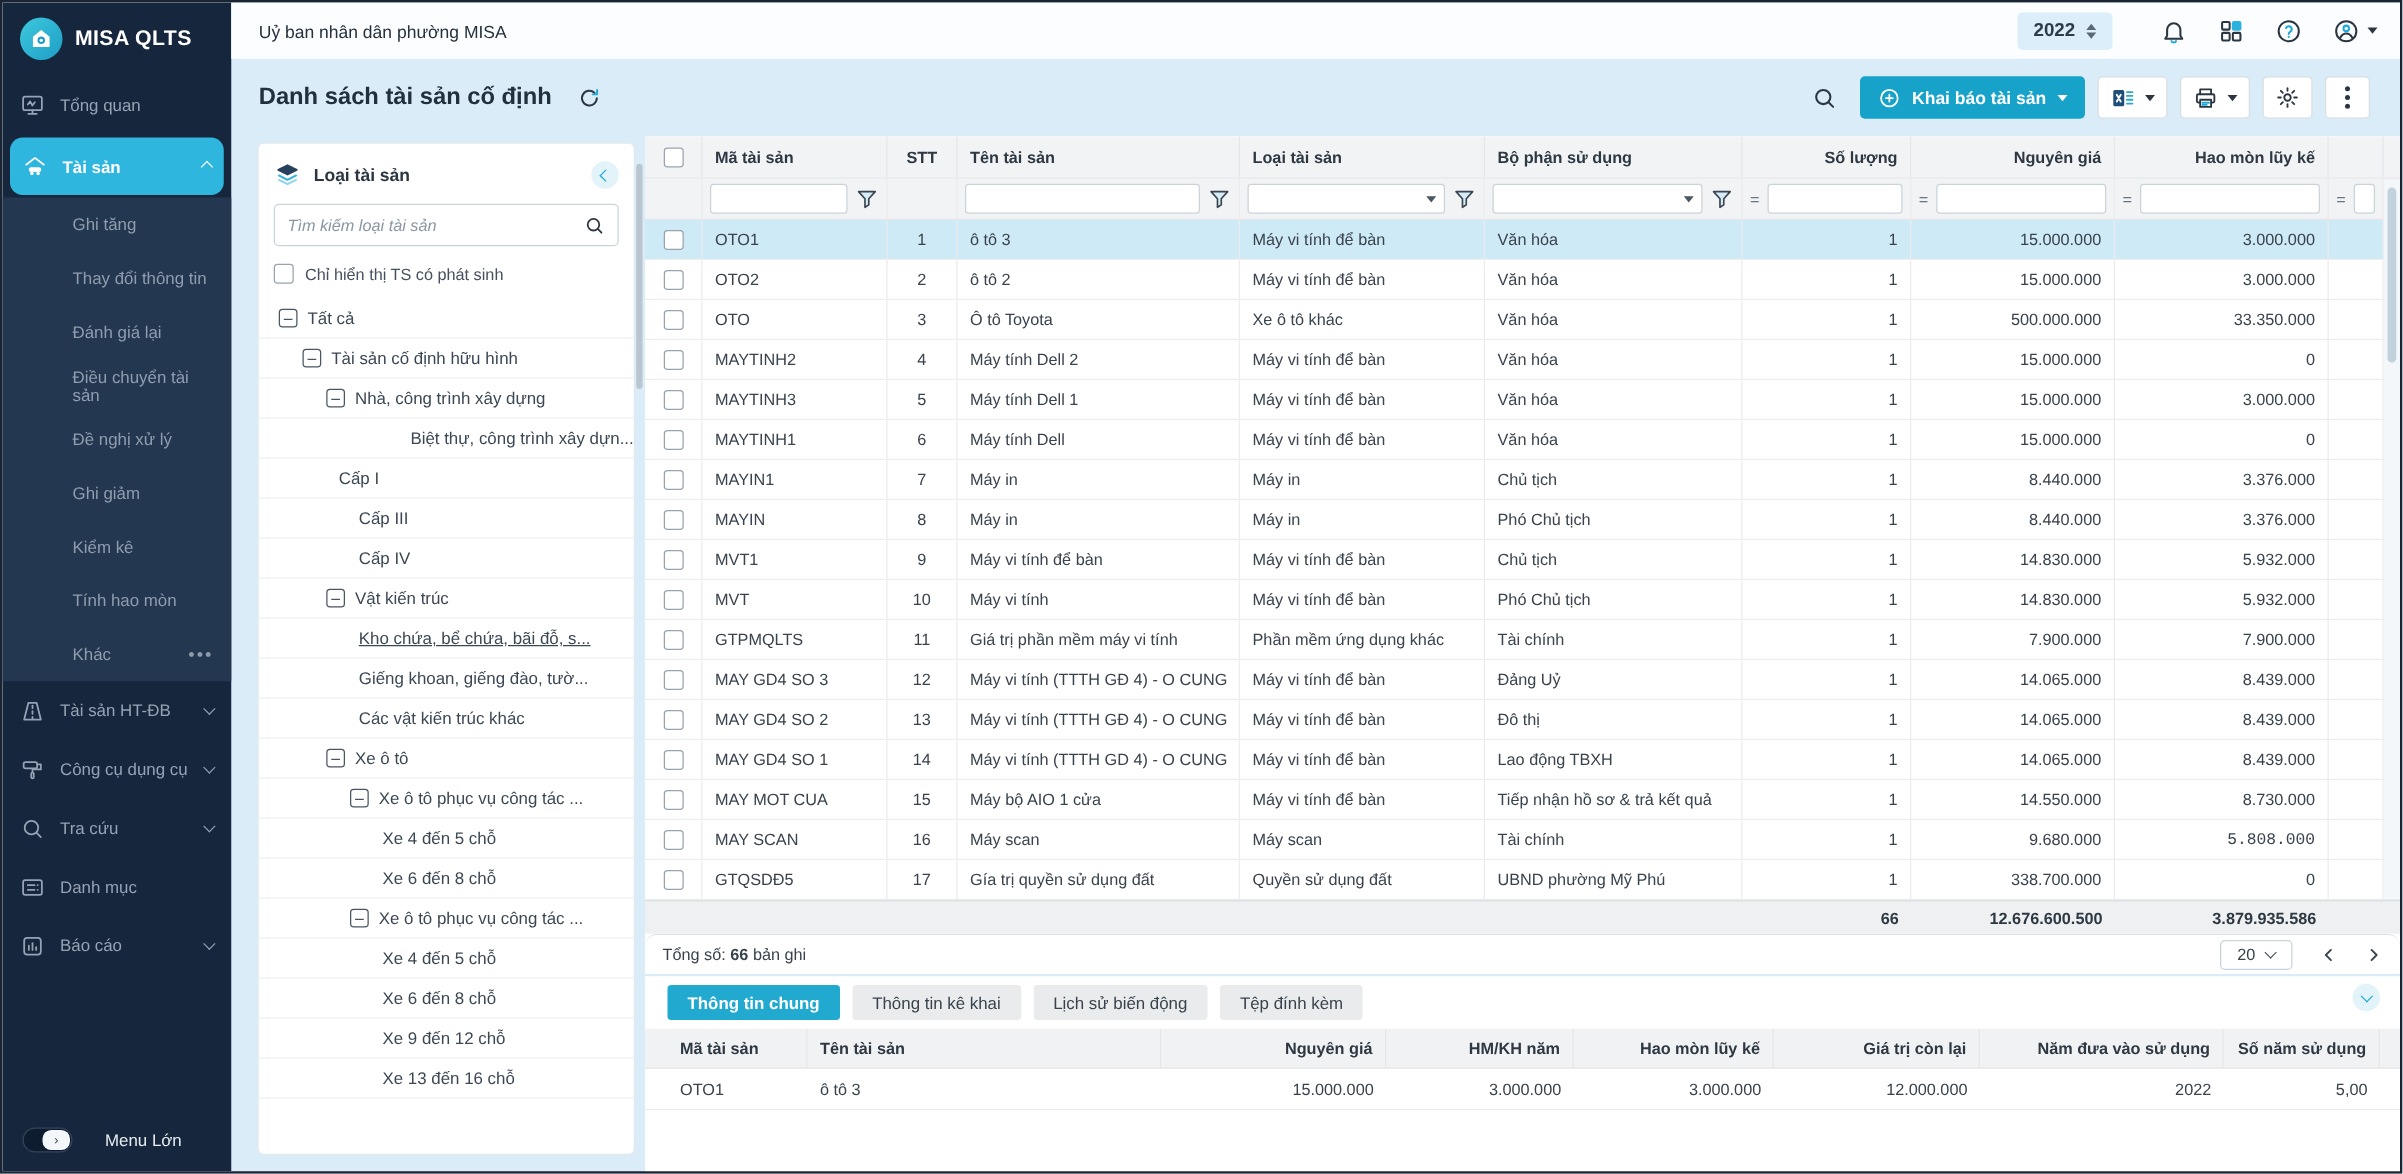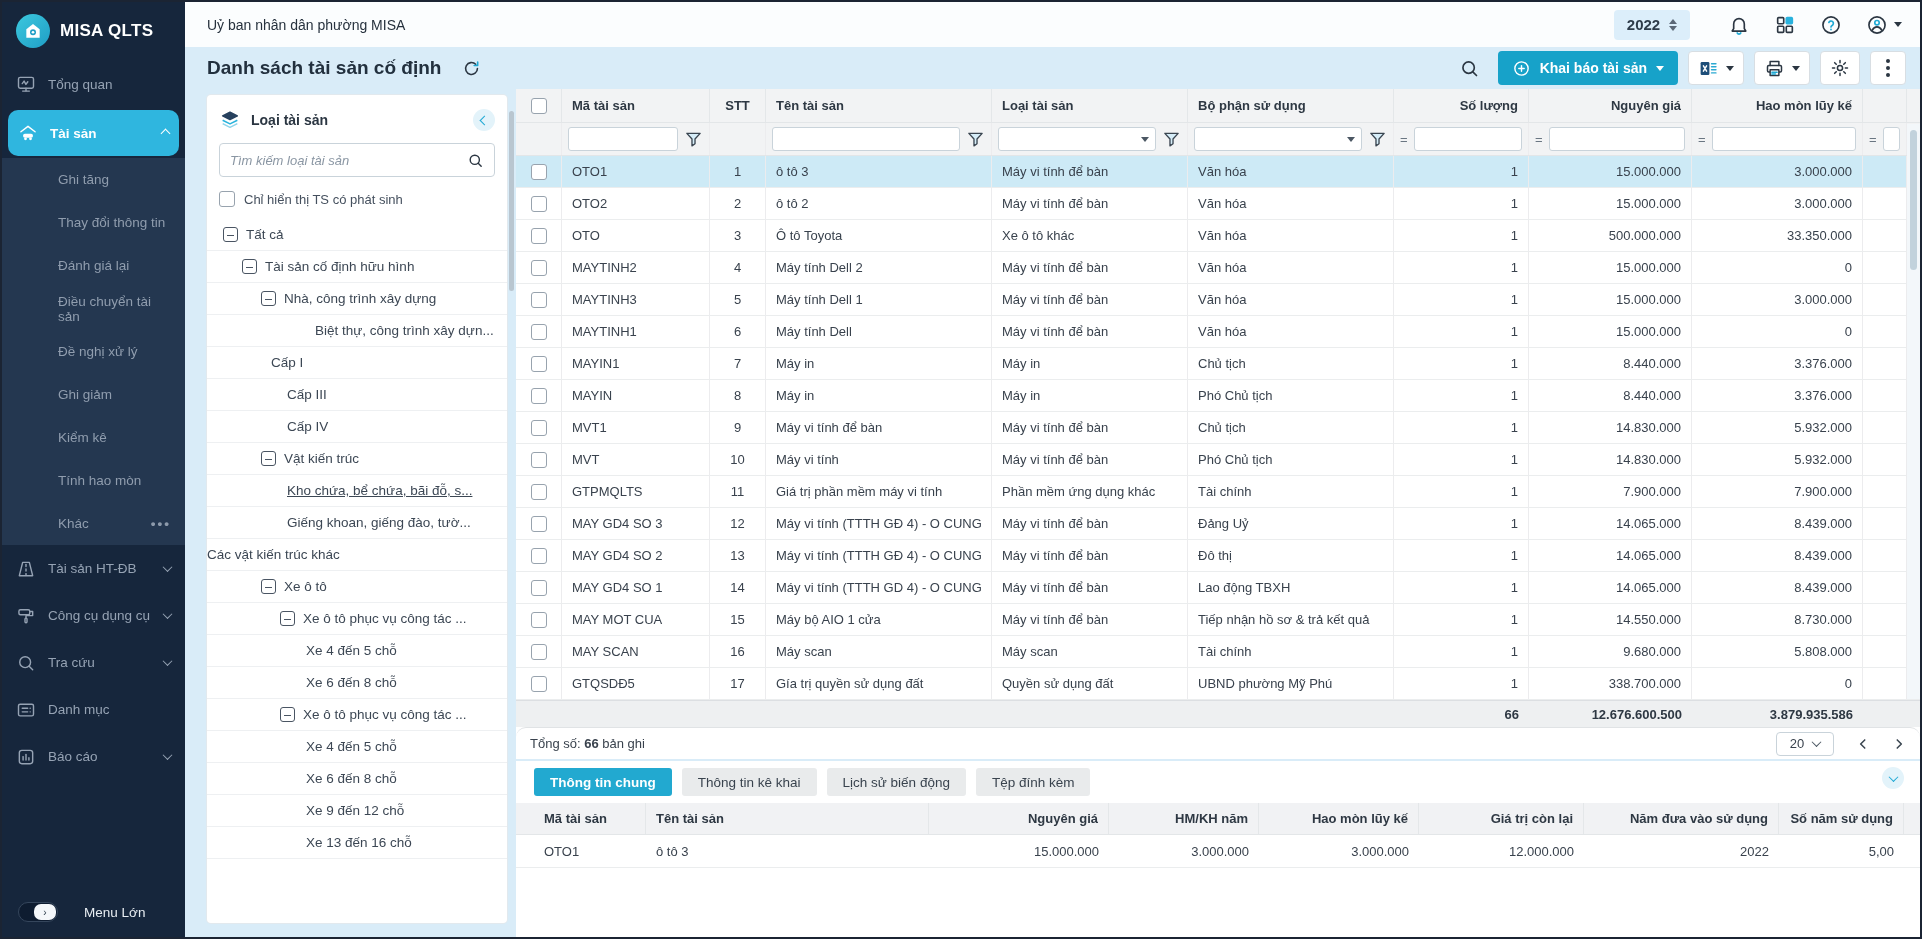--- a/index.html
+++ b/index.html
@@ -36,21 +36,21 @@
   .topbar { height:45px; background:#fbfdfe; display:flex; align-items:center; padding:0 18px 0 22px; flex:none; }
   .org-name { font-size:14px; color:#26313d; }
   .topbar-right { margin-left:auto; display:flex; align-items:center; gap:24px; }
   .year-chip { background:#dceefa; border-radius:4px; height:30px; width:76px; display:flex; align-items:center; justify-content:center; gap:9px; color:#2e3c4a; font-size:15px; font-weight:bold; cursor:pointer; margin-right:14px; }
   .spin { display:flex; flex-direction:column; gap:2px; }
   .tri-up { width:0; height:0; border-left:4px solid transparent; border-right:4px solid transparent; border-bottom:5px solid #5b6877; }
   .tri-dn { width:0; height:0; border-left:4px solid transparent; border-right:4px solid transparent; border-top:5px solid #5b6877; }
   .top-ic { color:#2b3642; cursor:pointer; display:flex; align-items:center; gap:6px; }
   .caret { width:0; height:0; border-left:4.5px solid transparent; border-right:4.5px solid transparent; border-top:5.5px solid #2b3642; }
 
-  .titlebar { height:42px; display:flex; align-items:center; padding:0 14px 0 22px; flex:none; gap:21px; }
+  .titlebar { height:62px; display:flex; align-items:center; padding:0 24px 0 22px; flex:none; gap:21px; }
   .page-title { font-size:19px; font-weight:bold; color:#22303e; }
   .titlebar-right { margin-left:auto; display:flex; align-items:center; gap:10px; }
   .tb-search { color:#2b3642; padding:0 8px; cursor:pointer; }
   .btn-primary { background:#17a2c9; color:#fff; height:34px; border-radius:4px; display:flex; align-items:center; gap:9px; padding:0 14px; font-size:14px; font-weight:bold; cursor:pointer; }
   .btn-primary .caret { border-top-color:#fff; }
   .wbtn { background:#fff; border:1px solid #d8dee3; border-radius:4px; height:34px; display:flex; align-items:center; justify-content:center; gap:7px; padding:0 9px; cursor:pointer; color:#2b3642; }
   .kebab { display:flex; flex-direction:column; gap:3px; padding:0 6px; }
   .kebab i { width:4px; height:4px; border-radius:50%; background:#2b3642; }
 
   .content { flex:1; display:flex; padding:0 0 0 22px; min-height:0; }
@@ -399,21 +399,21 @@
               <span class="lbl">Tất cả</span>
             </div>
             <div class="tree-node" style="padding-left: 35px;">
               <span class="minus-box"></span>
               <span class="lbl">Tài sản cố định hữu hình</span>
             </div>
             <div class="tree-node" style="padding-left: 54px;">
               <span class="minus-box"></span>
               <span class="lbl">Nhà, công trình xây dựng</span>
             </div>
-            <div class="tree-node" style="padding-left: 108px;">
+            <div class="tree-node" style="padding-left: 108px; justify-content: flex-end;">
               <span class="lbl">Biệt thự, công trình xây dựn...</span>
             </div>
             <div class="tree-node" style="padding-left: 64px;">
               <span class="lbl">Cấp I</span>
             </div>
             <div class="tree-node" style="padding-left: 80px;">
               <span class="lbl">Cấp III</span>
             </div>
             <div class="tree-node" style="padding-left: 80px;">
               <span class="lbl">Cấp IV</span>
@@ -421,21 +421,21 @@
             <div class="tree-node" style="padding-left: 54px;">
               <span class="minus-box"></span>
               <span class="lbl">Vật kiến trúc</span>
             </div>
             <div class="tree-node" style="padding-left: 80px; text-decoration: underline;">
               <span class="lbl">Kho chứa, bể chứa, bãi đỗ, s...</span>
             </div>
             <div class="tree-node" style="padding-left: 80px;">
               <span class="lbl">Giếng khoan, giếng đào, tườ...</span>
             </div>
-            <div class="tree-node" style=" align-items: center;">
+            <div class="tree-node" style="padding-left: 80px; align-items: center;">
               <span class="lbl">Các vật kiến trúc khác</span>
             </div>
             <div class="tree-node" style="padding-left: 54px;">
               <span class="minus-box"></span>
               <span class="lbl">Xe ô tô</span>
             </div>
             <div class="tree-node" style="padding-left: 73px;">
               <span class="minus-box"></span>
               <span class="lbl">Xe ô tô phục vụ công tác ...</span>
             </div>
@@ -755,21 +755,21 @@
                 <div class="gcell center" style="width: 46px;">
                   <span class="cbx"></span>
                 </div>
                 <div class="gcell " style="width: 148px;">MAY SCAN</div>
                 <div class="gcell center" style="width: 56px;">16</div>
                 <div class="gcell " style="width: 226px;">Máy scan</div>
                 <div class="gcell " style="width: 196px;">Máy scan</div>
                 <div class="gcell " style="width: 206px;">Tài chính</div>
                 <div class="gcell right" style="width: 135px;">1</div>
                 <div class="gcell right" style="width: 163px;">9.680.000</div>
-                <div class="gcell right" style="width: 171px;">5.808.000</div>
+                <div class="gcell right" style="width: 171px; font-family: Liberation Mono, monospace;">5.808.000</div>
                 <div class="gcell right" style="width: 44px;"></div>
               </div>
               <div class="grow grid-row">
                 <div class="gcell center" style="width: 46px;">
                   <span class="cbx"></span>
                 </div>
                 <div class="gcell " style="width: 148px;">GTQSDĐ5</div>
                 <div class="gcell center" style="width: 56px;">17</div>
                 <div class="gcell " style="width: 226px;">Gía trị quyền sử dụng đất</div>
                 <div class="gcell " style="width: 196px;">Quyền sử dụng đất</div>

